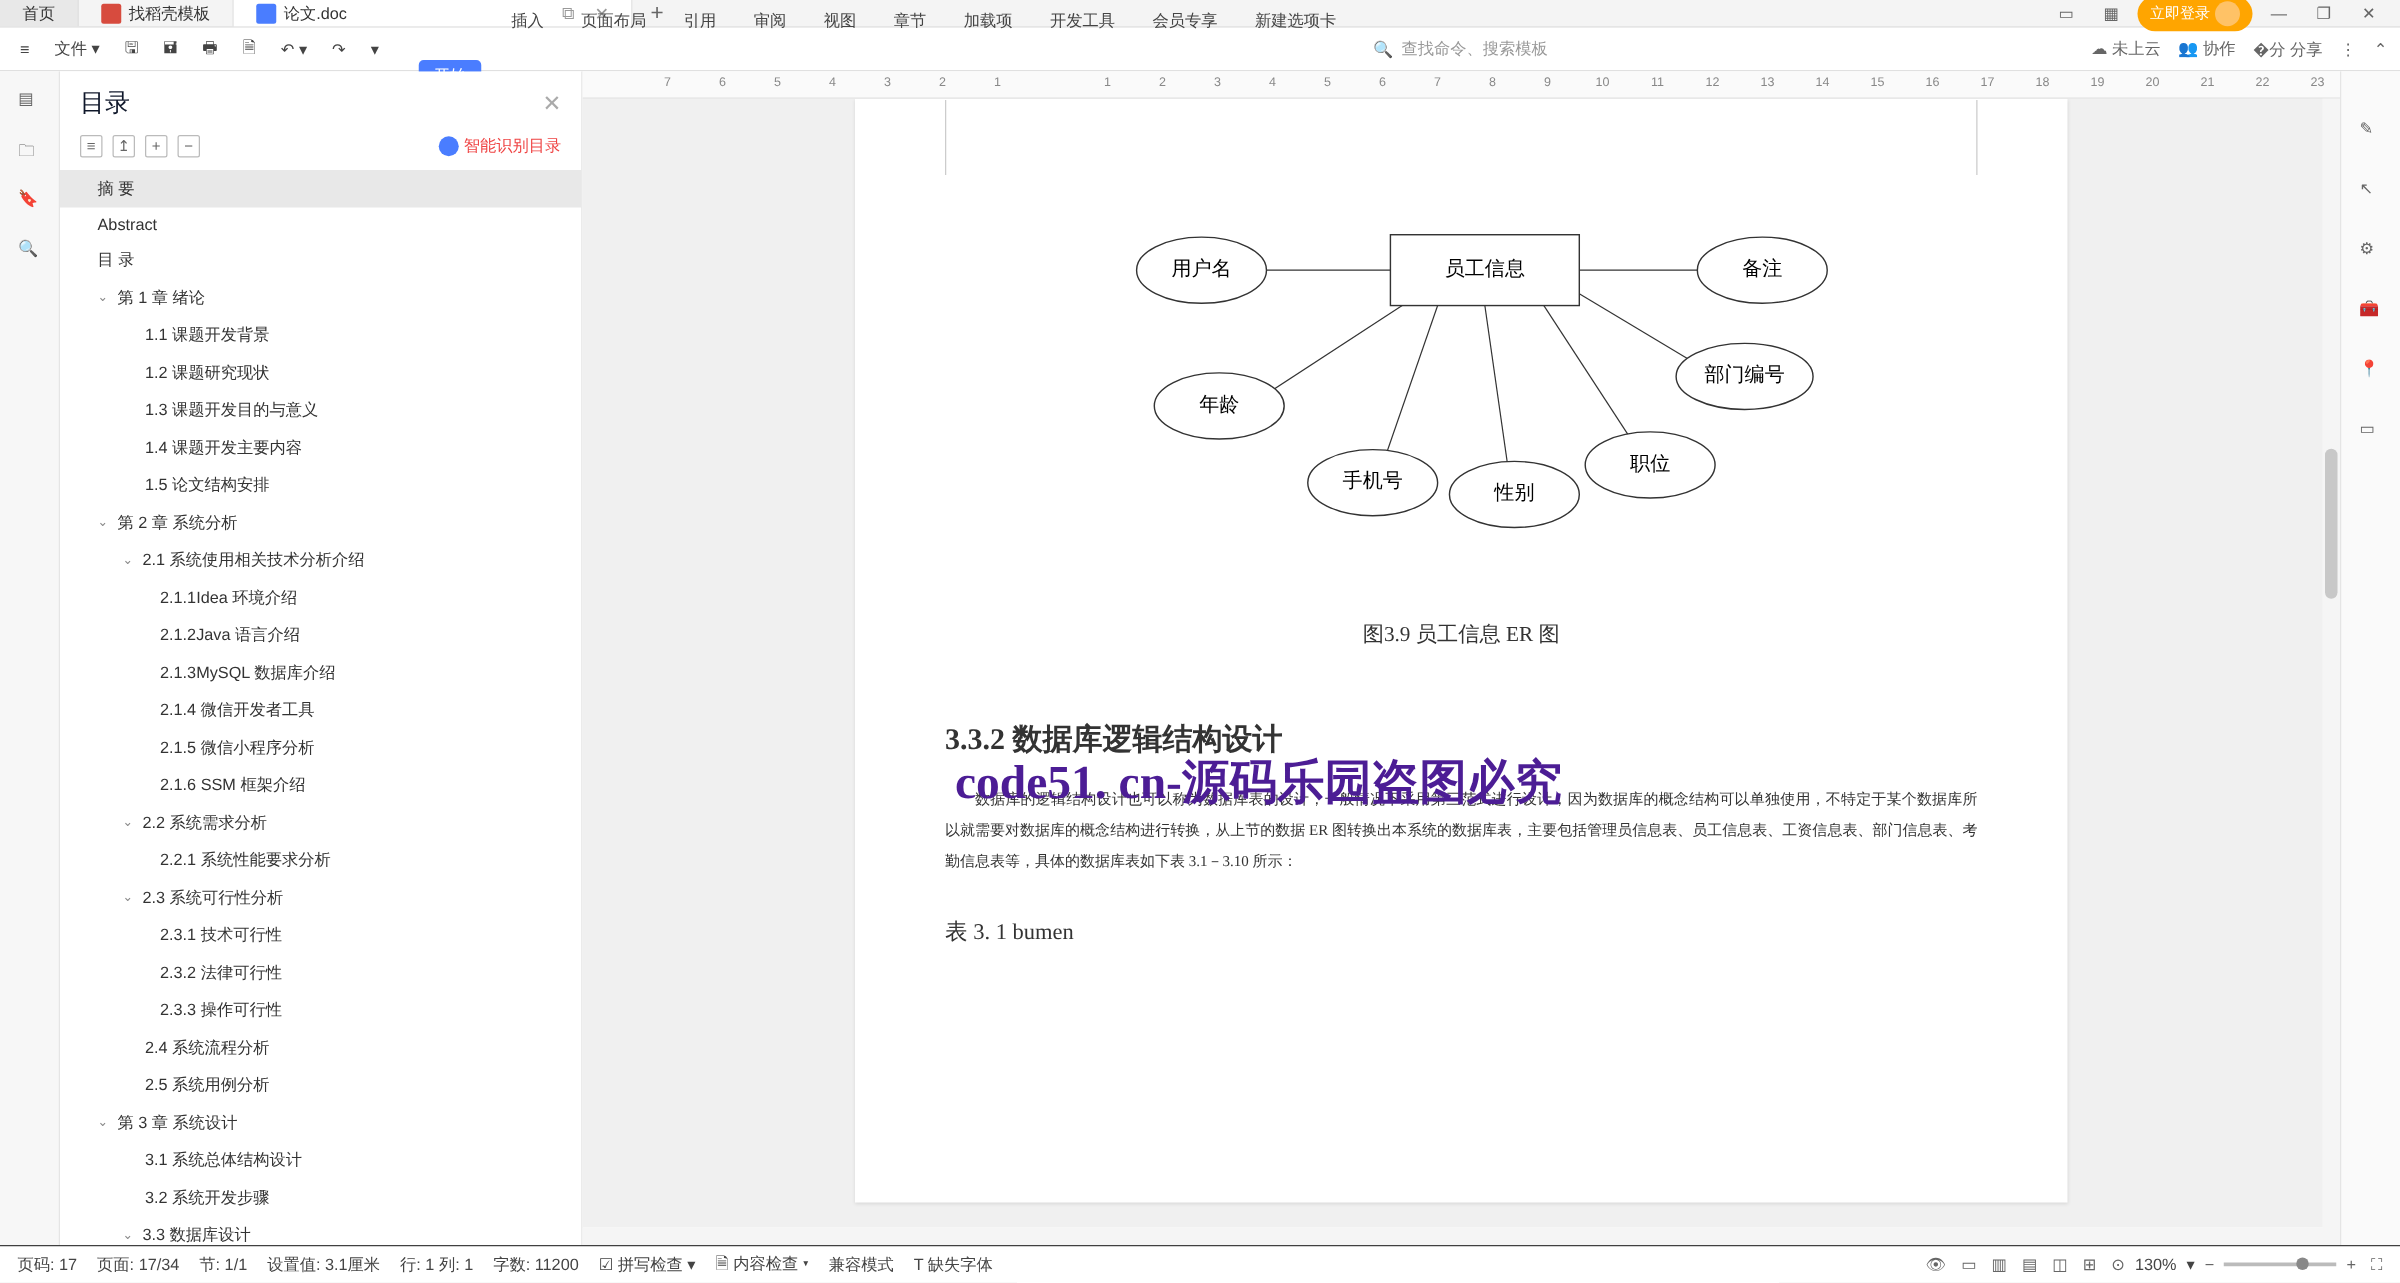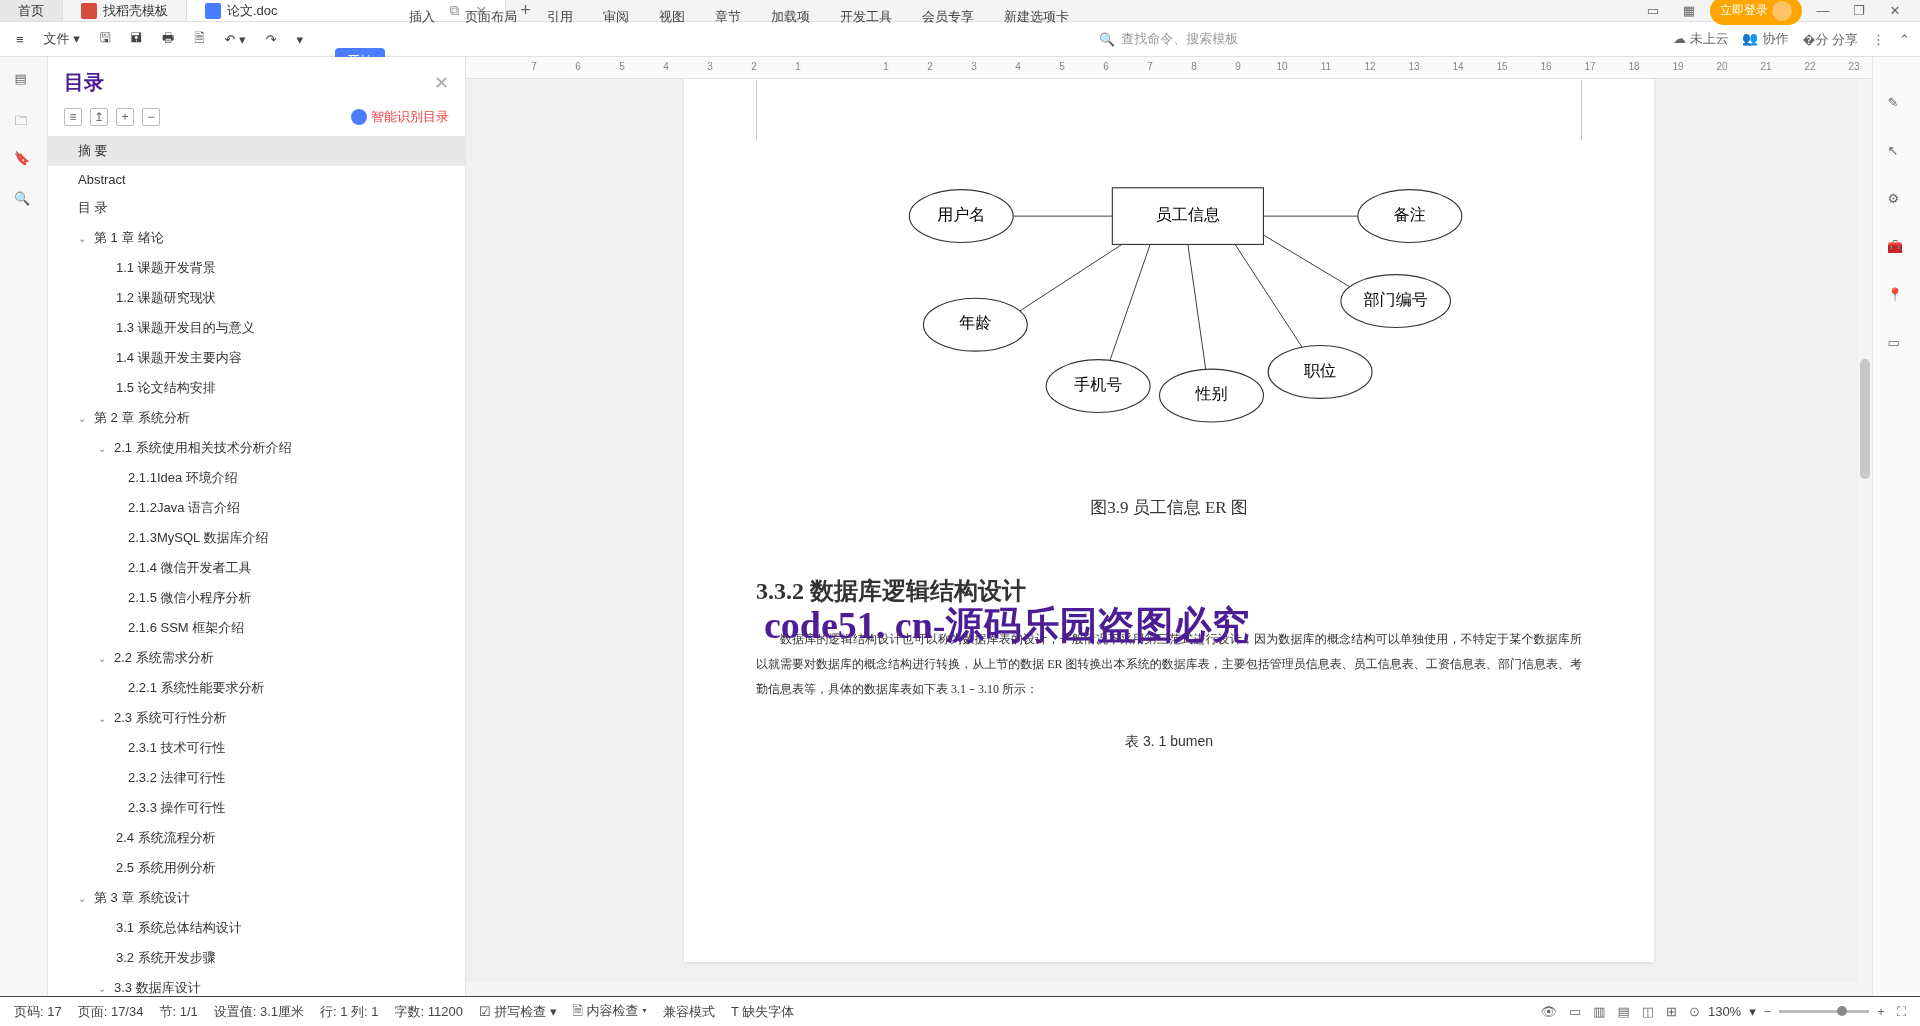--- a/index.html
+++ b/index.html
@@ -24,21 +24,21 @@
 .ribbon-tabs { display: flex; gap: 18px; margin-left: 20px; }
 .ribbon-tab { padding: 4px 6px; color: #444; cursor: pointer; }
 .ribbon-tab.active { background: #4a7dff; color: #ffffff; border-radius: 4px; padding: 4px 12px; margin-top: 44px; }
 .mb-right { margin-left: auto; display: flex; align-items: center; gap: 14px; color: #666; }
 .search-box { display: flex; align-items: center; gap: 6px; color: #999; }
 .main { flex: 1; display: flex; overflow: hidden; }
 .left-rail { width: 48px; background: #f7f7f7; border-right: 1px solid #e5e5e5; display: flex; flex-direction: column; align-items: center; padding-top: 14px; gap: 22px; }
 .rail-icon { width: 18px; height: 18px; color: #666; cursor: pointer; }
 .toc-panel { width: 418px; border-right: 1px solid #e5e5e5; display: flex; flex-direction: column; background: #fff; }
 .toc-header { display: flex; align-items: center; padding: 12px 16px 8px; }
-.toc-title { font-size: 20px; font-weight: bold; color: #4c1d95; flex: 1; }
+.toc-title { font-size: 20px; font-weight: normal; color: #0f172a; flex: 1; }
 .toc-close { color: #aaa; font-size: 18px; cursor: pointer; }
 .toc-tb { display: flex; align-items: center; padding: 4px 16px 10px; gap: 8px; }
 .toc-tb-icon { width: 18px; height: 18px; border: 1px solid #bbb; border-radius: 2px; cursor: pointer; display: flex; align-items: center; justify-content: center; font-size: 12px; color: #666; }
 .toc-ai { margin-left: auto; display: flex; align-items: center; gap: 4px; color: #ef4444; font-size: 13px; }
 .toc-ai-badge { width: 16px; height: 16px; background: #4a7dff; border-radius: 50%; }
 .toc-list { flex: 1; overflow-y: auto; padding-left: 0; }
 .toc-item { padding: 6px 16px 6px 30px; cursor: pointer; color: #333; white-space: nowrap; }
 .toc-item.selected { background: #e8e8e8; }
 .toc-item.l1 { display: flex; align-items: center; gap: 4px; }
 .toc-item.l2 { padding-left: 50px; display: flex; align-items: center; gap: 4px; }
@@ -52,21 +52,21 @@
 .doc-canvas { flex: 1; background: #f0f0f0; overflow: auto; position: relative; padding: 0 0 20px 0; }
 .page { background: #fff; width: 970px; margin: 0 auto; padding: 70px 72px 50px 72px; position: relative; box-shadow: 0 1px 3px rgba(0,0,0,0.1); min-height: 100%; border-top: 1px solid transparent; }
 .page-margin { position:absolute; left:72px; top:0; width:826px; height:60px; border-left:1px solid #ccc; border-right:1px solid #ccc; }
 .er-svg { width: 720px; height: 340px; margin: 0 auto; display: block; }
 .er-node { fill: #fff; stroke: #333; stroke-width: 1.2; }
 .er-text { font-size: 17px; font-family: SimSun, serif; text-anchor: middle; dominant-baseline: middle; }
 .watermark { position: absolute; top: 520px; left: 80px; font-size: 38px; color: #4c1d95; font-weight: bold; white-space: nowrap; font-family: "SimSun", serif; }
 .caption { text-align: center; font-size: 17px; font-family: SimSun, serif; margin-top: 6px; }
 .h332 { font-size: 24px; font-weight: bold; margin-top: 56px; font-family: SimSun, serif; }
 .para { font-size: 12px; line-height: 2.1; text-indent: 2em; margin-top: 20px; font-family: SimSun, serif; text-align: justify; }
-.table-cap { text-align: center; font-size: 14px; font-family: Liberation Sans, sans-serif; margin-top: 30px; }
+.table-cap { text-align: left; font-size: 18px; font-family: Liberation Serif, serif; margin-top: 30px; }
 .scroll-v { position:absolute; right:0; top:22px; bottom:0; width:14px; background:#f5f5f5; }
 .scroll-v-thumb { position:absolute; left:2px; width:10px; background:#c8c8c8; border-radius:5px; }
 .scroll-h { height: 14px; background:#f5f5f5; position:relative; }
 .right-rail { width: 48px; background: #fafafa; border-left: 1px solid #e5e5e5; display: flex; flex-direction: column; align-items: center; padding-top: 38px; gap: 30px; }
 .status-bar { height: 30px; border-top: 1px solid #404040; display: flex; align-items: center; padding: 0 14px; font-size: 13px; color: #444; gap: 16px; }
 .sb-right { margin-left: auto; display: flex; align-items: center; gap: 12px; }
 .sb-icon { color: #666; cursor: pointer; }
 .zoom { display: flex; align-items: center; gap: 8px; }
 svg { display: block; }
 </style>

